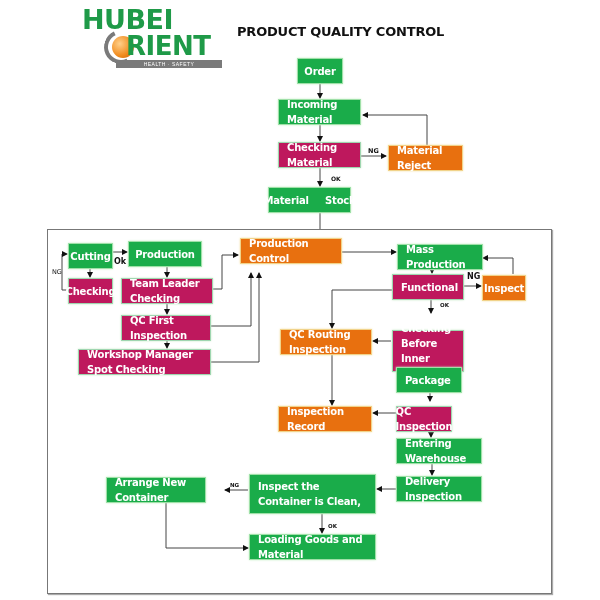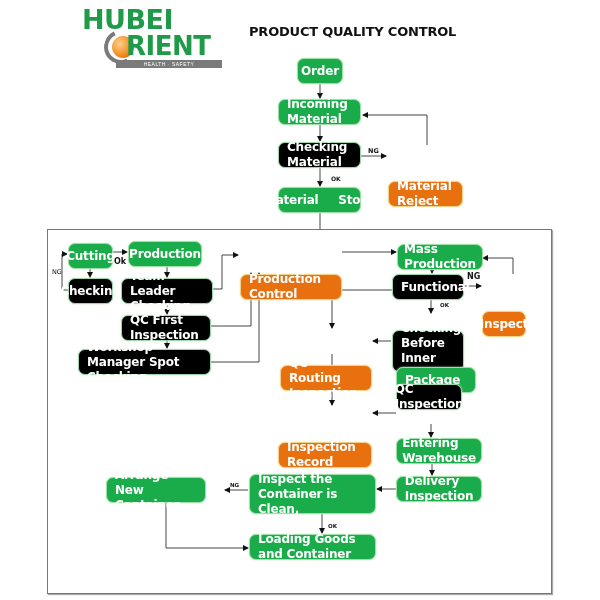--- a/index.html
+++ b/index.html
@@ -3,27 +3,27 @@
 <meta charset="utf-8">
 <style>
   html, body { margin:0; padding:0; background:#ffffff; }
   body { width:600px; height:600px; position:relative; overflow:hidden; font-family:"Liberation Sans", sans-serif; }
   .logo { position:absolute; left:82px; top:6px; width:140px; height:58px; }
   .logo-top { position:absolute; left:0; top:0; font-weight:900; font-size:27px; color:#1f9a48; letter-spacing:-0.5px; line-height:28px; font-family:"DejaVu Sans", sans-serif; }
   .logo-bottom { position:absolute; left:44px; top:26px; font-weight:900; font-size:26px; color:#1f9a48; letter-spacing:-0.5px; line-height:28px; font-family:"DejaVu Sans", sans-serif; }
   .logo-ball { position:absolute; left:30px; top:30px; width:22px; height:22px; border-radius:50%; background:radial-gradient(circle at 35% 35%, #ffd08a, #f08a1c 60%, #c2600a); }
   .logo-arc { position:absolute; left:22px; top:24px; width:34px; height:34px; border-radius:50%; border:4px solid #7a7a7a; border-right-color:transparent; border-top-color:transparent; transform:rotate(20deg); box-sizing:border-box; }
   .logo-bar { position:absolute; left:34px; top:54px; width:106px; height:8px; background:#7a7a7a; color:#fff; font-size:5px; line-height:8px; text-align:center; letter-spacing:0.5px; }
-  .title { position:absolute; left:237px; top:24px; font-weight:bold; font-size:13px; color:#111; font-family:"DejaVu Sans", sans-serif; letter-spacing:-0.2px;margin-left:12px; }
+  .title { position:absolute; left:237px; top:24px; font-weight:bold; font-size:13px; color:#111; font-family:"DejaVu Sans", sans-serif; letter-spacing:-0.2px; }
   .frame { position:absolute; left:47px; top:229px; width:503px; height:363px; border:1px solid #777; box-shadow:1px 1px 1px #aaa; }
-  .box { position:absolute; box-sizing:border-box; border-radius:7px; color:#fff; font-weight:bold; font-size:12px; display:flex; align-items:center; padding:12px 8px; line-height:15px; font-family:"DejaVu Sans", sans-serif; letter-spacing:-0.2px; }
+  .box { position:absolute; box-sizing:border-box; border-radius:0; color:#fff; font-weight:bold; font-size:10px; display:flex; align-items:center; padding:12px 8px; line-height:15px; font-family:"DejaVu Sans", sans-serif; letter-spacing:-0.2px; }
   .box.center { justify-content:center; }
   .green { background:#1aac4a; border:1px solid #9fe0a8; box-shadow:0 0 2px #c8f0c8; }
-  .blue { background:#000000; border:1px solid #9fd6b0; box-shadow:0 0 2px #c8e8c8; }
-  .orange { background:#e8700f; border:1px solid #f1d38a; box-shadow:0 0 2px #f3e1a8;margin-top:36px; }
+  .blue { background:#be185d; border:1px solid #9fd6b0; box-shadow:0 0 2px #c8e8c8; }
+  .orange { background:#e8700f; border:1px solid #f1d38a; box-shadow:0 0 2px #f3e1a8; }
   .lbl { position:absolute; font-weight:bold; color:#111; font-family:"DejaVu Sans", sans-serif; }
   svg.lines { position:absolute; left:0; top:0; }
 </style>
 </head>
 <body>
 
 <div class="logo">
   <div class="logo-top">HUBEI</div>
   <div class="logo-arc"></div>
   <div class="logo-ball"></div>
@@ -114,21 +114,21 @@
   </div>
 <div class="box green center" style="left:278px;top:99px;width:83px;height:23px;">
     <span>Incoming Material</span>
   </div>
 <div class="box blue center" style="left:278px;top:142px;width:83px;height:25px;">
     <span>Checking Material</span>
   </div>
 <div class="box orange center" style="left:388px;top:145px;width:75px;height:22px;">
     <span>Material Reject</span>
   </div>
-<div class="box green center" style="left:278px;top:187px;width:83px;height:22px;white-space:pre;"><span>Material     Stock</span></div>
+<div class="box green center" style="left:268px;top:187px;width:83px;height:22px;white-space:pre;"><span>Material     Stock</span></div>
 <div class="lbl" style="left:368px;top:147px;font-size:6.5px;">NG</div>
 <div class="lbl" style="left:331px;top:175px;font-size:6px;">OK</div>
 
 <div class="box green center" style="left:68px;top:243px;width:45px;height:22px;">
     <span>Cutting</span>
   </div>
 <div class="box blue center" style="left:68px;top:278px;width:45px;height:24px;">
     <span>Checking</span>
   </div>
 <div class="box green center" style="left:128px;top:241px;width:74px;height:23px;">
@@ -162,39 +162,39 @@
 <div class="lbl" style="left:467px;top:272px;font-size:8px;">NG</div>
 <div class="lbl" style="left:440px;top:302px;font-size:5.5px;">OK</div>
 
 <div class="box blue" style="left:392px;top:330px;width:72px;height:42px;flex-direction:column;align-items:flex-start;justify-content:center;">
   <span>Checking Before</span>
   <span>Inner Packing</span>
 </div>
 <div class="box orange center" style="left:280px;top:329px;width:92px;height:25px;">
     <span>QC Routing Inspection</span>
   </div>
-<div class="box green" style="left:396px;top:367px;width:80px;height:22px;">
+<div class="box green" style="left:396px;top:367px;width:66px;height:22px;">
     <span>Package</span>
   </div>
-<div class="box blue center" style="left:396px;top:384px;width:66px;height:22px;">
+<div class="box blue center" style="left:396px;top:406px;width:56px;height:22px;">
     <span>QC Inspection</span>
   </div>
 <div class="box orange center" style="left:278px;top:406px;width:94px;height:26px;">
     <span>Inspection Record</span>
   </div>
 <div class="box green center" style="left:396px;top:438px;width:86px;height:24px;">
     <span>Entering Warehouse</span>
   </div>
 <div class="box green center" style="left:396px;top:476px;width:86px;height:25px;">
     <span>Delivery Inspection</span>
   </div>
 
 <div class="box green" style="left:249px;top:474px;width:127px;height:40px;flex-direction:column;align-items:flex-start;justify-content:center;">
   <span>Inspect the Container is Clean,</span>
 </div>
 <div class="box green center" style="left:106px;top:477px;width:100px;height:26px;">
     <span>Arrange New Container</span>
   </div>
 <div class="box green" style="left:249px;top:534px;width:127px;height:25px;">
-    <span>Loading Goods and Container</span>
+    <span>Loading Goods and Material</span>
   </div>
 <div class="lbl" style="left:230px;top:482px;font-size:5.5px;">NG</div>
 <div class="lbl" style="left:328px;top:523px;font-size:5.5px;">OK</div>
 
 </body></html>

